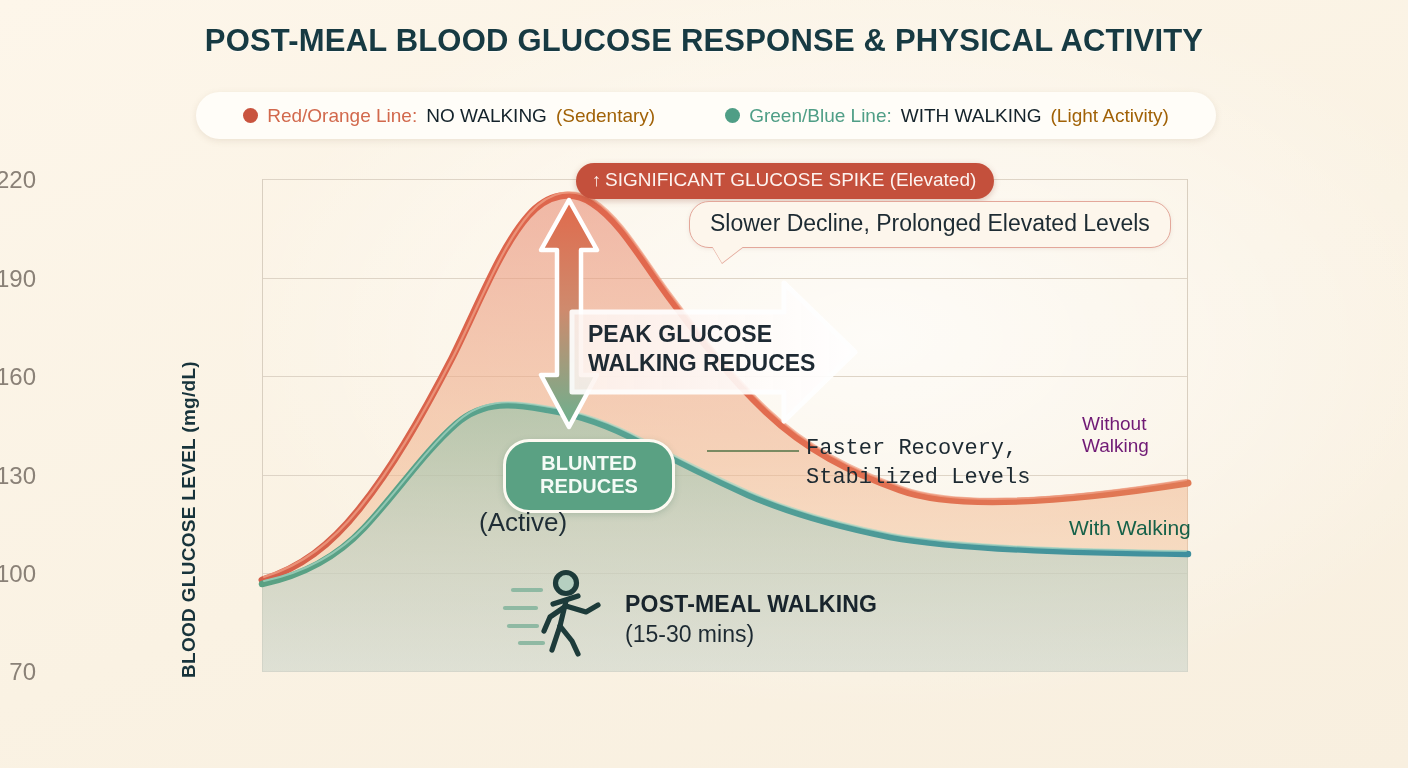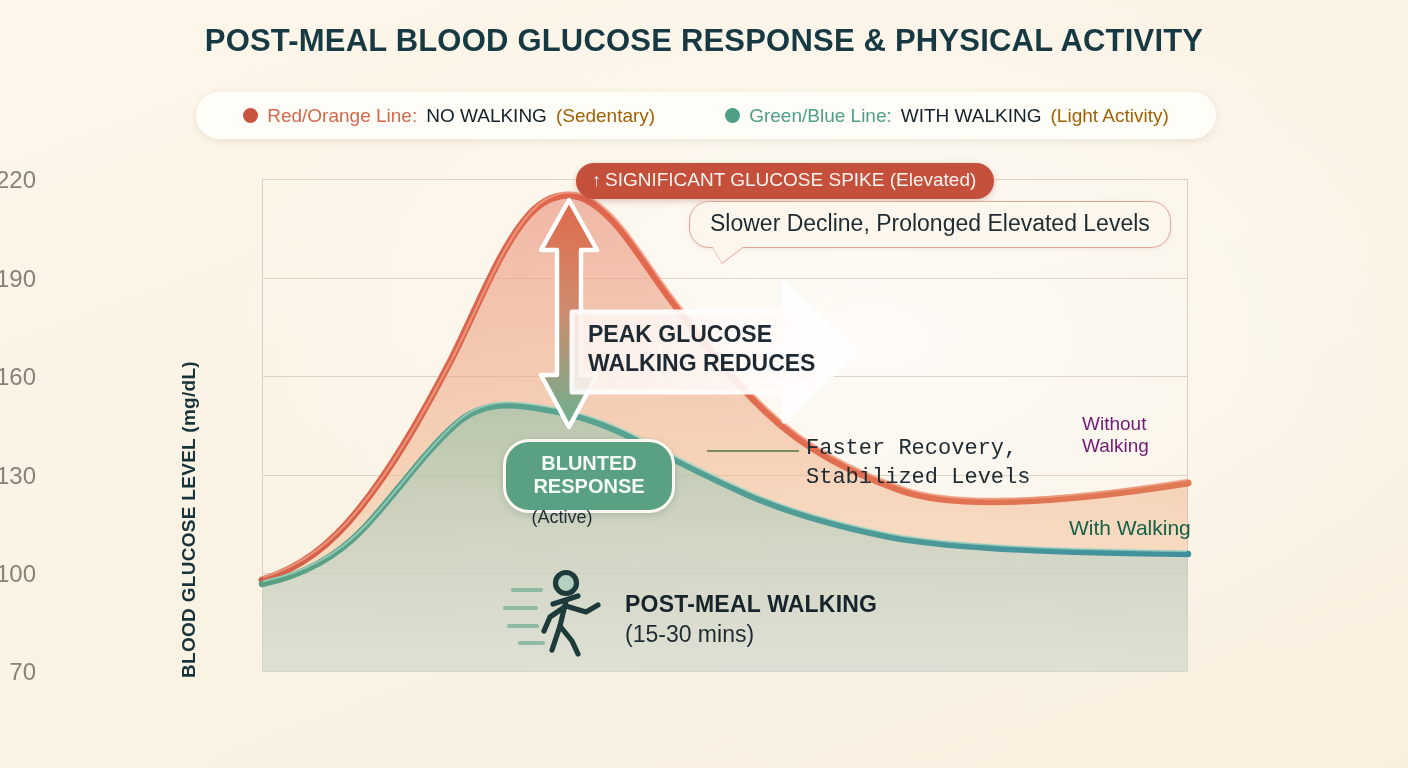--- a/index.html
+++ b/index.html
@@ -99,22 +99,22 @@
 
   #blunted-pill{
     left:479px;top:439px;width:166px;
     background:#5aa183;border:3px solid #fdfaf2;border-radius:26px;
     color:#f4fbf6;font-size:20px;font-weight:bold;line-height:1.16;
     text-align:center;padding:10px 0 12px 0;
     box-shadow:0 2px 6px rgba(70,120,95,.25);
     margin-left:24px;
   }
   #blunted-active{
-    left:479px;top:507px;width:166px;text-align:center;
-    font-size:18px;color:#1f2d35;
+    left:479px;top:507px;width:166px;text-align:left;
+    font-size:26px;color:#1f2d35;
   }
 
   #faster-label{
     left:806px;top:434px;font-size:22px;color:#1d2a32;line-height:1.32;
     white-space:nowrap;
     font-family:Liberation Mono, monospace;
   }
   #faster-leader{position:absolute;left:707px;top:450px;width:92px;height:2px;background:#7a8a62;}
 
   #walk-label{
@@ -295,21 +295,21 @@
     <span>Slower Decline, Prolonged Elevated Levels</span>
   </div>
 
   <div class="anno" id="reduce-label">
     <div>PEAK GLUCOSE</div>
     <div>WALKING REDUCES</div>
   </div>
 
   <div class="anno" id="blunted-pill">
     <div>BLUNTED</div>
-    <div>RESPONSE</div>
+    <div>REDUCES</div>
   </div>
   <div class="anno" id="blunted-active">(Active)</div>
 
   <div id="faster-leader"></div>
   <div class="anno" id="faster-label">
     <div>Faster Recovery,</div>
     <div>Stabilized Levels</div>
   </div>
 
   <div class="anno" id="walk-label">

